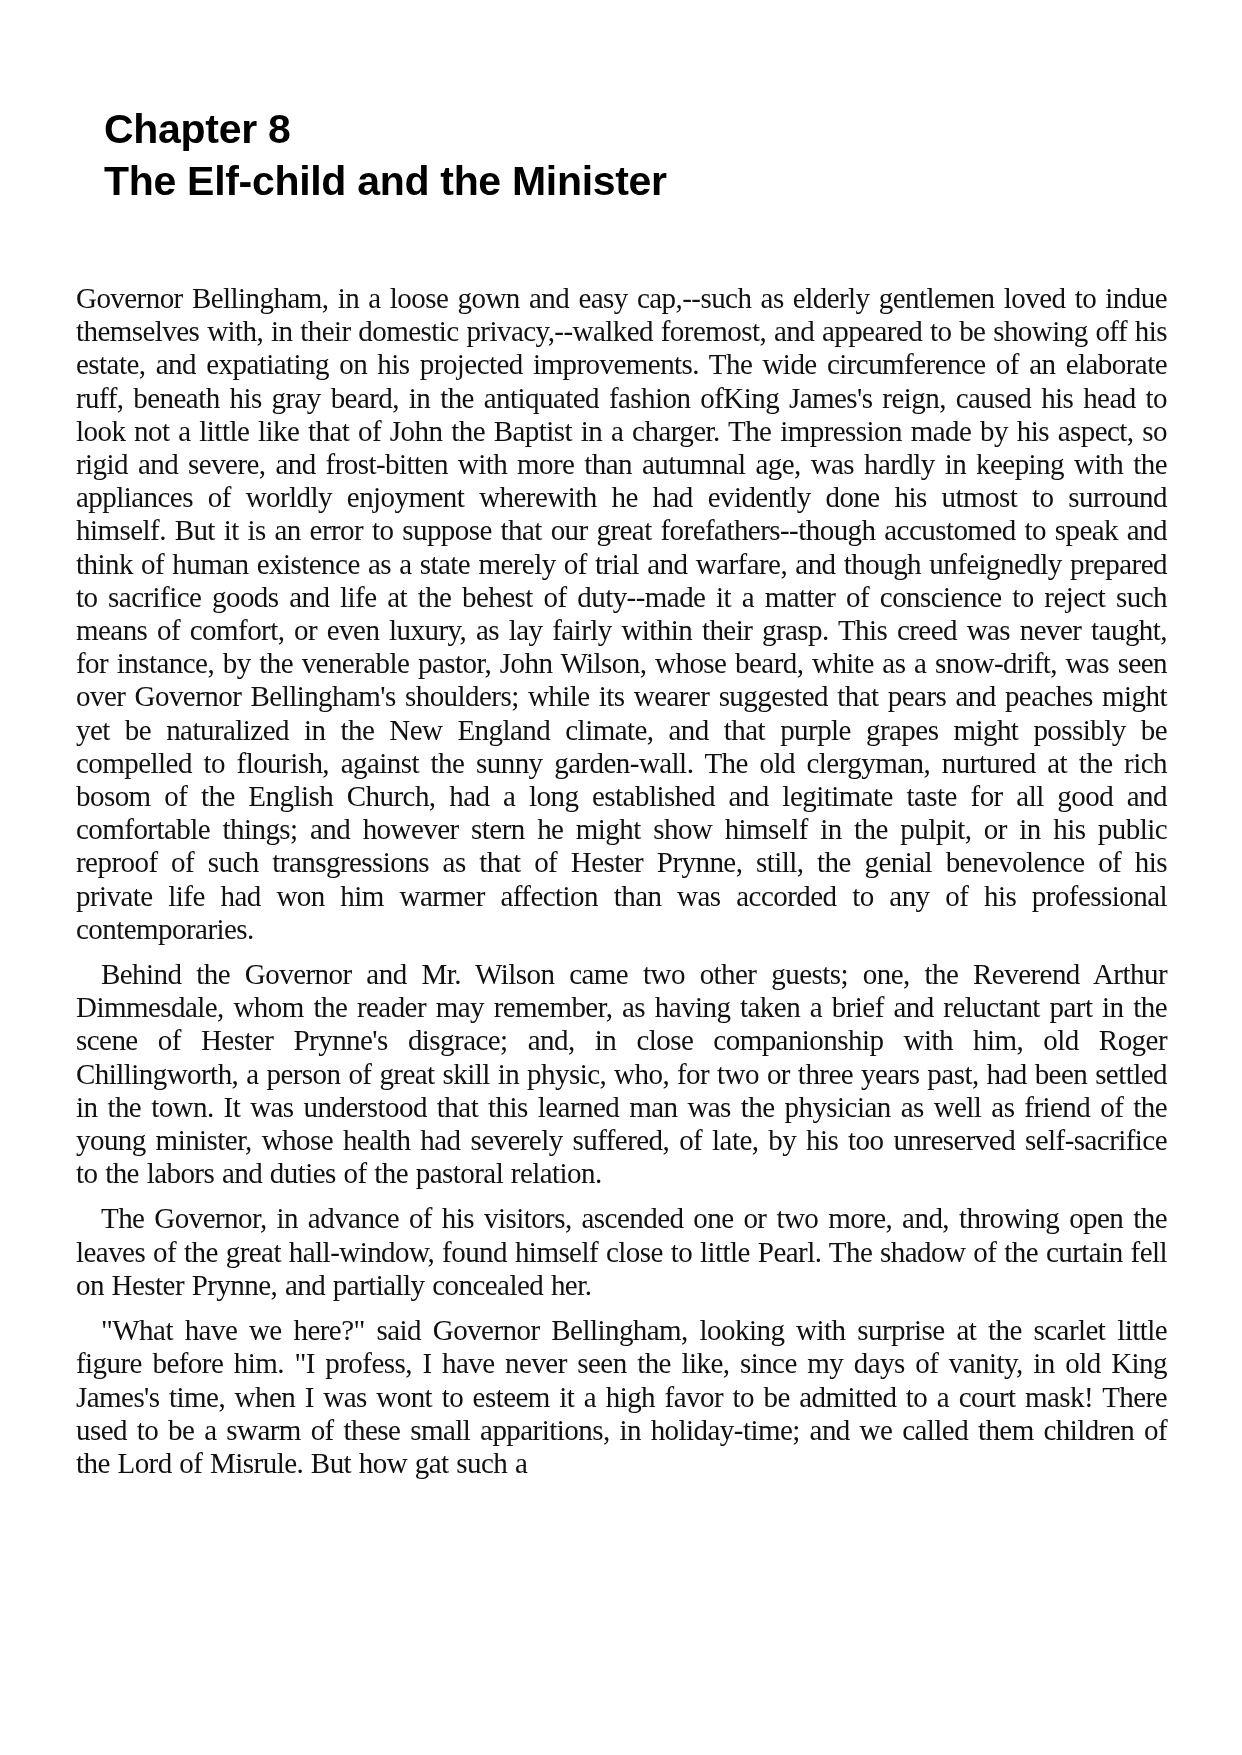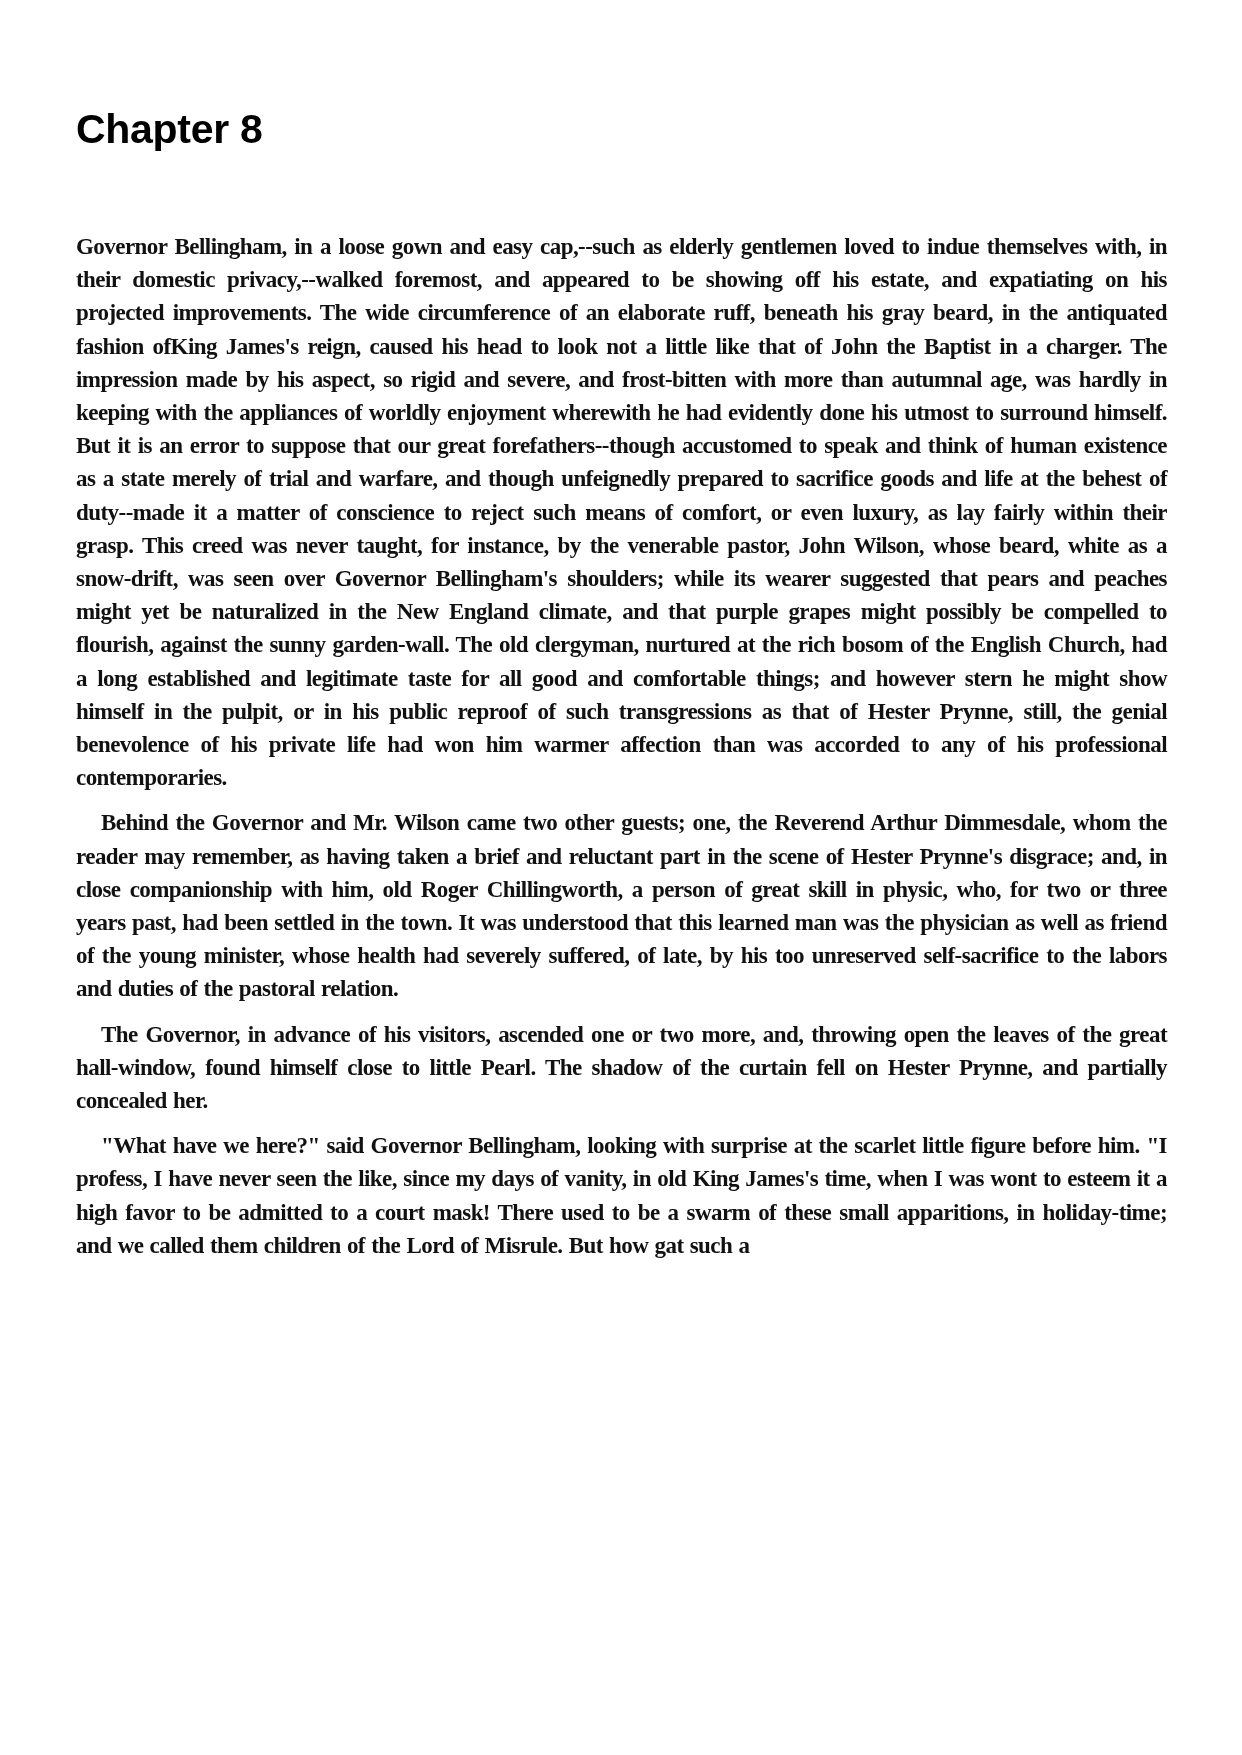--- a/index.html
+++ b/index.html
@@ -25,46 +25,47 @@
       padding-top: 103px;
       font-family: "Liberation Sans", sans-serif;
       font-weight: bold;
       font-size: 41px;
       line-height: 52px;
       letter-spacing: -0.3px;
       color: #000000;
     }
     .chapter-heading span {
       display: block;
+      margin-left: 28px;
     }
     .body-text {
       margin-top: 75px;
     }
     .paragraph {
       margin: 0 0 12px 0;
       font-family: "Liberation Serif", serif;
-      font-size: 23px;
+      font-size: 29px;
       line-height: 33.2px;
       text-align: justify;
       text-align-last: left;
       letter-spacing: -0.55px;
       word-spacing: 1px;
       color: #111111;
-      font-weight: bold;
     }
     .paragraph.indent {
       text-indent: 25px;
     }
   </style>
 </head>
 <body>
 
 <div class="page">
   <h1 class="chapter-heading">
     <span>Chapter 8</span>
+    <span>The Elf-child and the Minister</span>
   </h1>
 
   <div class="body-text">
     <p class="paragraph">Governor Bellingham, in a loose gown and easy cap,--such as elderly gentlemen loved to indue themselves with, in their domestic privacy,--walked foremost, and appeared to be showing off his estate, and expatiating on his projected improvements. The wide circumference of an elaborate ruff, beneath his gray beard, in the antiquated fashion ofKing James's reign, caused his head to look not a little like that of John the Baptist in a charger. The impression made by his aspect, so rigid and severe, and frost-bitten with more than autumnal age, was hardly in keeping with the appliances of worldly enjoyment wherewith he had evidently done his utmost to surround himself. But it is an error to suppose that our great forefathers--though accustomed to speak and think of human existence as a state merely of trial and warfare, and though unfeignedly prepared to sacrifice goods and life at the behest of duty--made it a matter of conscience to reject such means of comfort, or even luxury, as lay fairly within their grasp. This creed was never taught, for instance, by the venerable pastor, John Wilson, whose beard, white as a snow-drift, was seen over Governor Bellingham's shoulders; while its wearer suggested that pears and peaches might yet be naturalized in the New England climate, and that purple grapes might possibly be compelled to flourish, against the sunny garden-wall. The old clergyman, nurtured at the rich bosom of the English Church, had a long established and legitimate taste for all good and comfortable things; and however stern he might show himself in the pulpit, or in his public reproof of such transgressions as that of Hester Prynne, still, the genial benevolence of his private life had won him warmer affection than was accorded to any of his professional contemporaries.</p>
     <p class="paragraph indent">Behind the Governor and Mr. Wilson came two other guests; one, the Reverend Arthur Dimmesdale, whom the reader may remember, as having taken a brief and reluctant part in the scene of Hester Prynne's disgrace; and, in close companionship with him, old Roger Chillingworth, a person of great skill in physic, who, for two or three years past, had been settled in the town. It was understood that this learned man was the physician as well as friend of the young minister, whose health had severely suffered, of late, by his too unreserved self-sacrifice to the labors and duties of the pastoral relation.</p>
     <p class="paragraph indent">The Governor, in advance of his visitors, ascended one or two more, and, throwing open the leaves of the great hall-window, found himself close to little Pearl. The shadow of the curtain fell on Hester Prynne, and partially concealed her.</p>
     <p class="paragraph indent">"What have we here?" said Governor Bellingham, looking with surprise at the scarlet little figure before him. "I profess, I have never seen the like, since my days of vanity, in old King James's time, when I was wont to esteem it a high favor to be admitted to a court mask! There used to be a swarm of these small apparitions, in holiday-time; and we called them children of the Lord of Misrule. But how gat such a</p>
   </div>
 </div>
 

